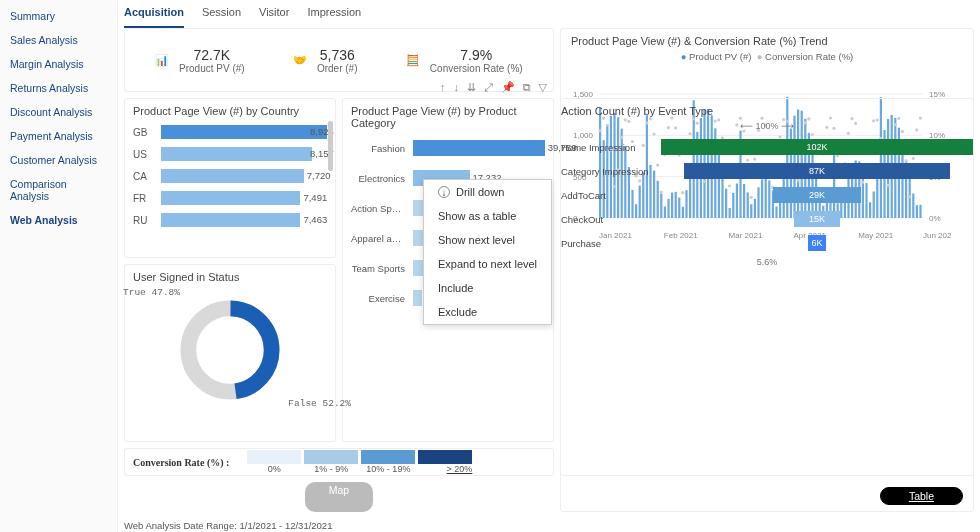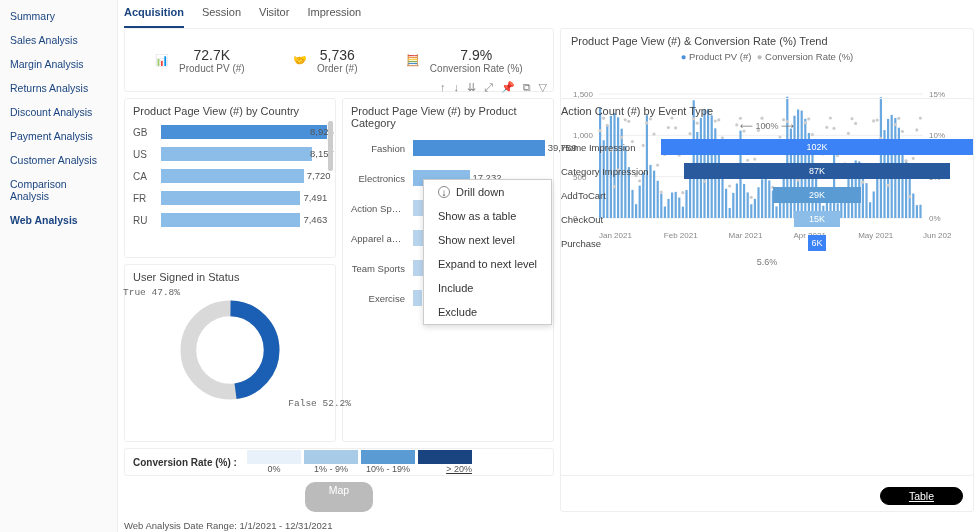--- a/index.html
+++ b/index.html
@@ -31,21 +31,21 @@
 .toolbar span { cursor: pointer; }
 .cat-row { display: flex; align-items: center; height: 30px; gap: 4px; font-size: 9.5px; }
 .cat-lbl { width: 58px; color: #555; text-align: right; padding-right: 4px; overflow: hidden; white-space: nowrap; text-overflow: ellipsis; }
 .cat-track { flex: 1; position: relative; height: 16px; }
 .cat-fill { position: absolute; left: 0; top: 0; bottom: 0; background: #4a90d9; }
 .cat-val { position: absolute; top: 0; font-size: 9.5px; color: #555; line-height: 16px; }
 .donut-card { grid-column: 1; grid-row: 2; }
 .donut-wrap { display: flex; justify-content: center; position: relative; padding-top: 8px; }
 .donut-lbl { position: absolute; font-size: 9.5px; color: #666; font-family: Liberation Mono, monospace; }
 .legend-card { grid-column: 1 / 3; grid-row: 3; display: flex; align-items: center; gap: 6px; font-size: 10px; padding: 4px 8px; }
-.legend-card .title { font-weight: bold; color: #333; margin-right: 4px; }
+.legend-card .title { font-weight: bold; color: #333; margin-right: 12px; font-family: Liberation Serif, serif; }
 .sw { width: 54px; height: 14px; }
 .map-pill { grid-column: 1; grid-row: 3; justify-self: center; background: #bbb; color: #fff; border-radius: 10px; padding: 2px 24px; font-size: 10.5px; }
 .date-range { grid-column: 1; grid-row: 4; font-size: 9.5px; color: #555; align-self: center; }
 .funnel-card { grid-column: 2; grid-row: 2 / 4; border: 1px solid #eee; border-radius: 3px; padding: 6px 0; }
 .funnel-top { text-align: center; font-size: 9px; color: #777; margin-bottom: 6px; }
 .funnel-row { display: flex; align-items: center; height: 20px; margin-bottom: 4px; }
 .funnel-lbl { width: 100px; font-size: 9.5px; color: #444; }
 .funnel-bar-area { flex: 1; display: flex; justify-content: center; }
 .funnel-bar { height: 16px; display: flex; align-items: center; justify-content: center; color: #fff; font-size: 9px; }
 .funnel-bottom { text-align: center; font-size: 9px; color: #777; margin-top: 2px; }
@@ -474,21 +474,21 @@
 
       <div class="funnel-card" style="position:relative;">
         <div class="card-title">Action Count (#) by Event Type</div>
         <div class="funnel-top">
           ⟵ <span>100%</span> ⟶
         </div>
         <div id="funnel-rows">
             <div class="funnel-row">
               <div class="funnel-lbl">Home Impression</div>
     <div class="funnel-bar-area">
-                <div class="funnel-bar" style="width:100%;background:#3b82f6">102K</div>
+                <div class="funnel-bar" style="width:100%;background:#15803d">102K</div>
               </div>
             </div>
             <div class="funnel-row">
               <div class="funnel-lbl">Category Impression</div>
     <div class="funnel-bar-area">
                 <div class="funnel-bar" style="width:85%;background:#2a5a9e">87K</div>
               </div>
             </div>
             <div class="funnel-row">
               <div class="funnel-lbl">AddToCart</div>

